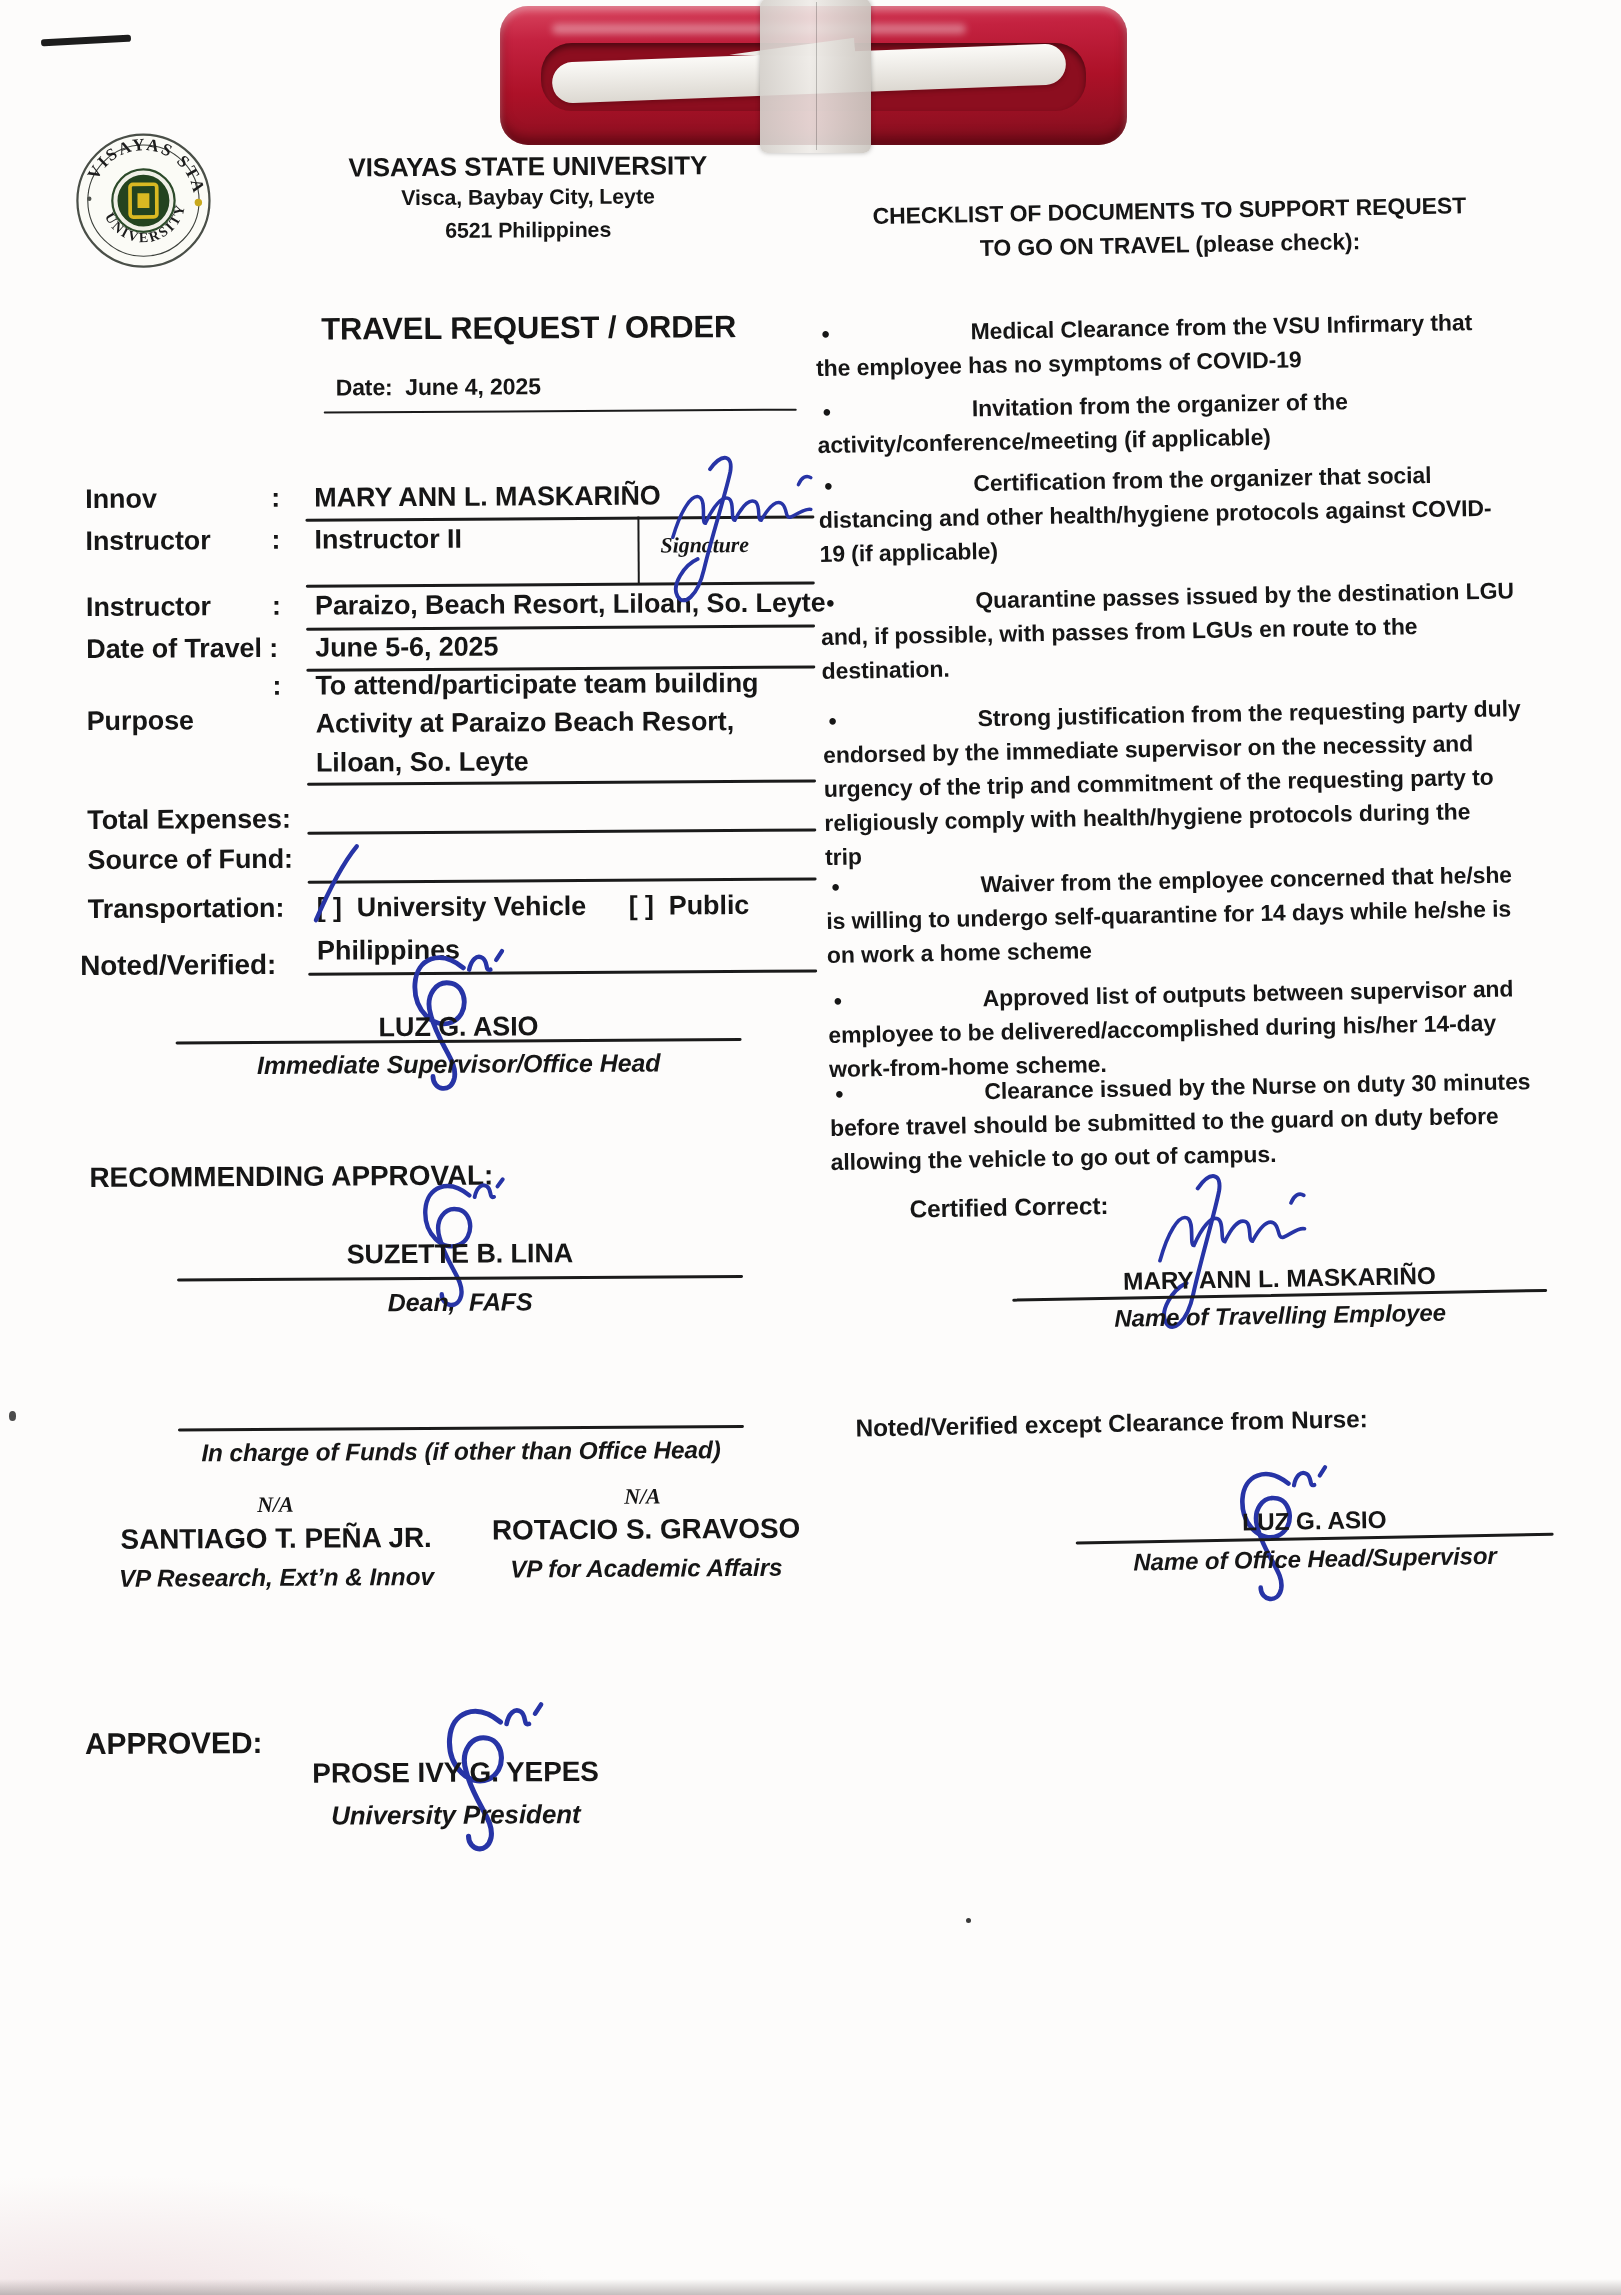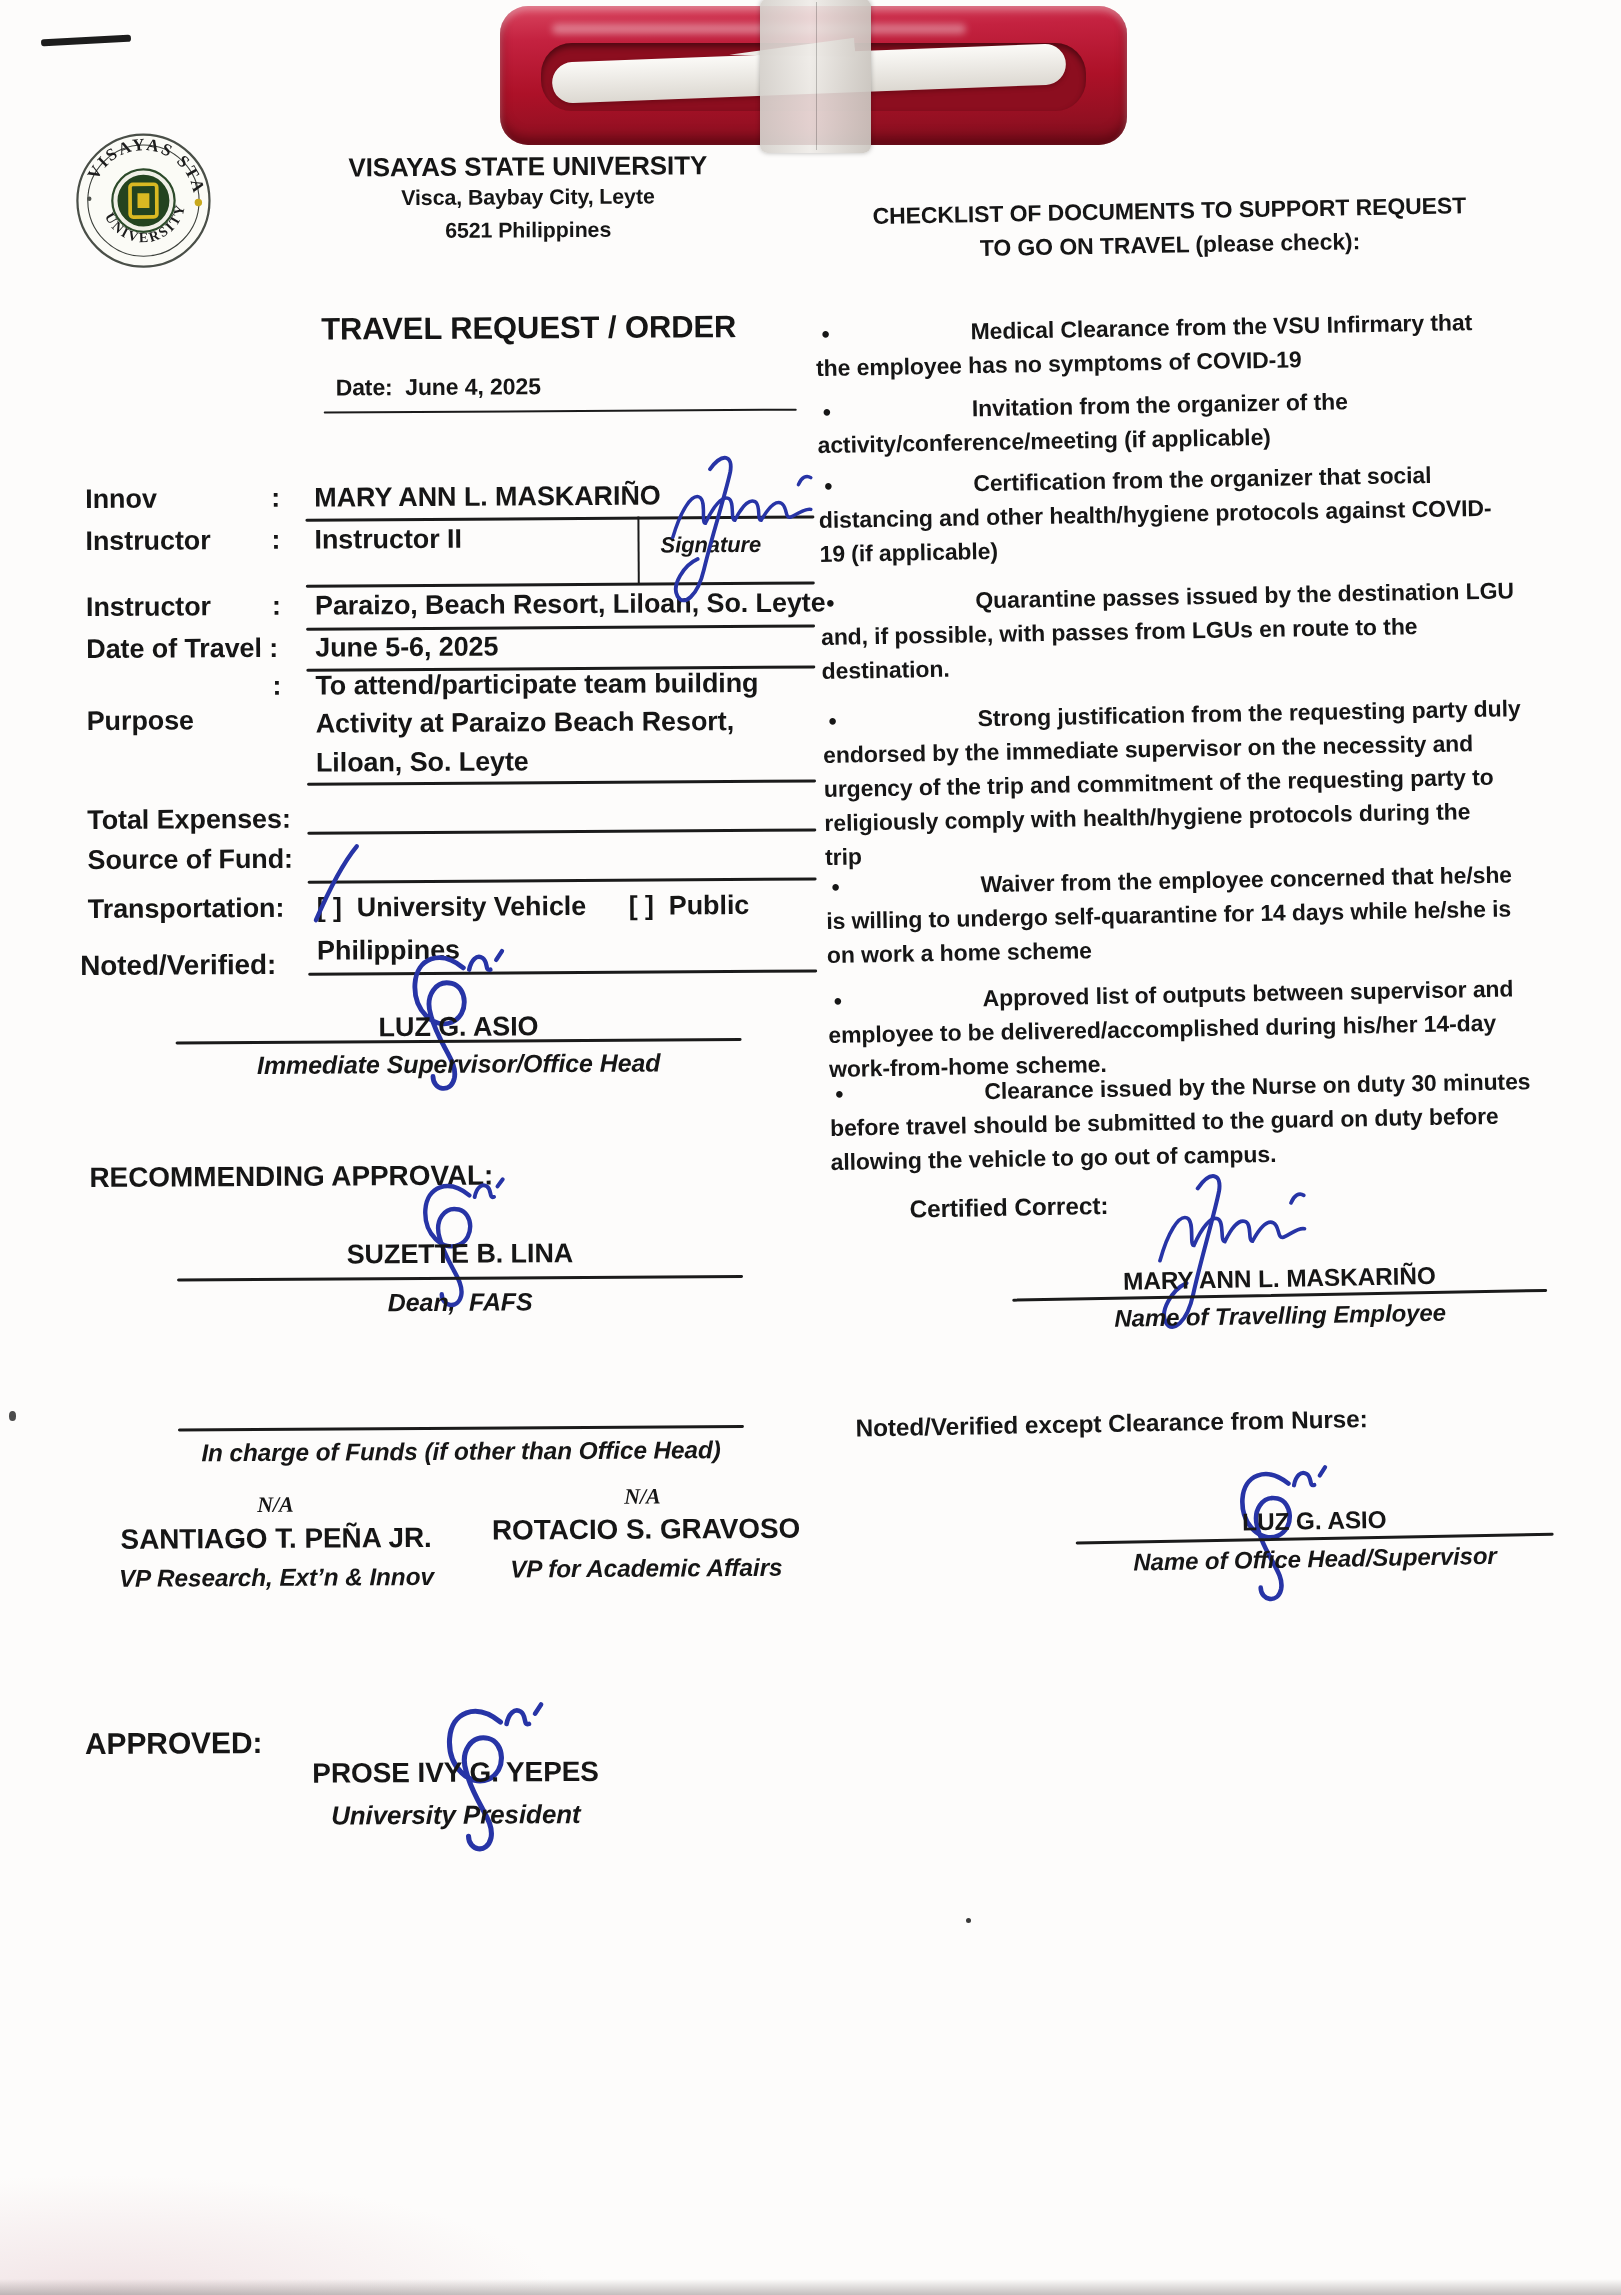--- a/index.html
+++ b/index.html
@@ -6,21 +6,21 @@
   #paper{
     position:relative;width:1621px;height:2295px;margin:0 auto;
     background:#fdfcfb;overflow:hidden;
     font-family:"Liberation Sans",sans-serif;color:#161616;
     letter-spacing:-0.1px;
   }
   .abs{position:absolute;}
   .tilt-left{position:absolute;inset:0;transform:rotate(-0.35deg);transform-origin:414px 1109px;}
   .tilt-right{position:absolute;inset:0;transform:rotate(-1.05deg);transform-origin:828px 961px;}
   .b{font-weight:700;}
-  .i{font-style:italic;}
+  .i{font-style:italic;font-family:Liberation Serif, serif;}
   .ws-pre{white-space:pre;}
   .center{text-align:center;}
   .rule{position:absolute;height:3px;background:#1b1b1b;border-radius:1.5px;}
   .vrule{position:absolute;width:2.2px;background:#1b1b1b;}
   .lbl{position:absolute;font-weight:700;font-size:27px;}
   .val{position:absolute;font-weight:700;font-size:27px;}
   .colon{position:absolute;font-weight:700;font-size:27px;}
   .cap{position:absolute;font-weight:700;font-style:italic;font-size:24.4px;}
   .sechead{position:absolute;font-weight:700;font-size:28px;}
   .sig-name{position:absolute;font-weight:700;font-size:27px;text-align:center;}

